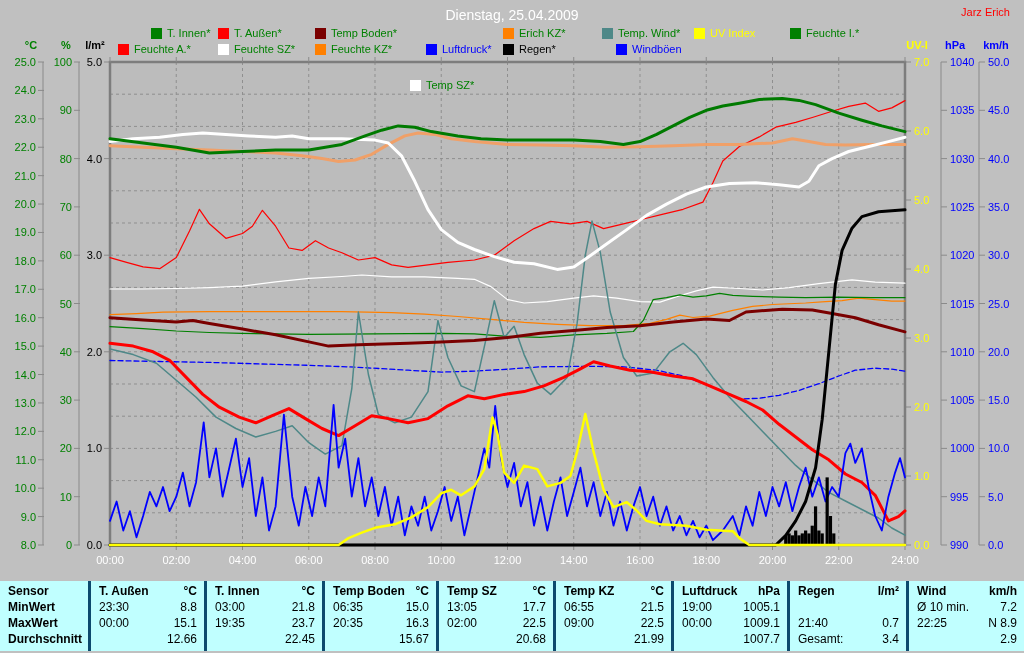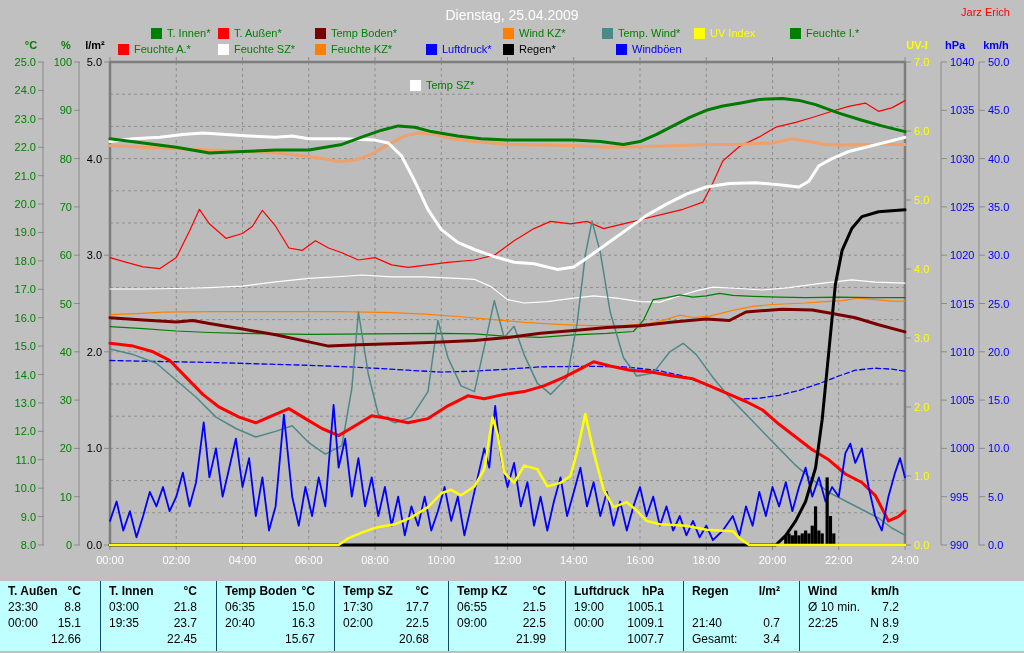--- a/index.html
+++ b/index.html
@@ -10,40 +10,40 @@
   #user{position:absolute;top:6px;right:14px;color:#ff0000;font-size:11px;}
   .axis-head{position:absolute;font-size:11px;font-weight:bold;}
   .legend-item{position:absolute;height:12px;font-size:11px;white-space:nowrap;}
   .legend-item .sq{display:inline-block;width:11px;height:11px;vertical-align:-2px;margin-right:5px;}
   
   #stat-table{position:absolute;top:581px;left:0;width:1024px;height:70px;
       background:#c0ffff;display:grid;
       grid-template-columns:88px 116px 118px 114px 117px 118px 116px 119px 118px;
       font-size:12px;color:#000;}
   .tcol{padding-top:2px;}
-  .tcol + .tcol{border-left:1px solid #0c4a6e;margin-left:12px;}
+  .tcol + .tcol{border-left:3px solid #0c4a6e;}
   .trow{height:16px;line-height:16px;display:flex;justify-content:space-between;
         padding:0 7px 0 8px;white-space:nowrap;overflow:hidden;}
   .trow .lft{text-align:left;}
   .trow .rgt{text-align:right;}
   .thead{font-weight:bold;}
   .labcol .trow{font-weight:bold;}
 </style>
 </head>
 <body>
 
 <div id="app">
   <div id="title">Dienstag, 25.04.2009</div>
   <div id="user">Jarz Erich</div>
   <div id="legend">
       <div class="legend-item" style="left: 118px; top: 27px; color: rgb(0, 128, 0); padding-left: 33px;"><span class="sq" style="background: rgb(0, 128, 0);"></span><span>T. Innen*</span></div>
       <div class="legend-item" style="left: 218px; top: 27px; color: rgb(0, 128, 0);"><span class="sq" style="background: rgb(255, 0, 0);"></span><span>T. Außen*</span></div>
       <div class="legend-item" style="left: 315px; top: 27px; color: rgb(0, 128, 0);"><span class="sq" style="background: rgb(122, 0, 0);"></span><span>Temp Boden*</span></div>
       <div class="legend-item" style="left: 410px; top: 39px; color: rgb(0, 128, 0); margin-top: 40px;"><span class="sq" style="background: rgb(255, 255, 255);"></span><span>Temp SZ*</span></div>
-      <div class="legend-item" style="left: 503px; top: 27px; color: rgb(0, 128, 0);"><span class="sq" style="background: rgb(255, 128, 0);"></span><span>Wind KZ*</span></div>
+      <div class="legend-item" style="left: 503px; top: 27px; color: rgb(0, 128, 0);"><span class="sq" style="background: rgb(255, 128, 0);"></span><span>Erich KZ*</span></div>
       <div class="legend-item" style="left: 602px; top: 27px; color: rgb(0, 128, 0);"><span class="sq" style="background: rgb(78, 136, 136);"></span><span>Temp. Wind*</span></div>
       <div class="legend-item" style="left: 694px; top: 27px; color: rgb(255, 255, 0); text-align: center;"><span class="sq" style="background: rgb(255, 255, 0);"></span><span>UV Index</span></div>
       <div class="legend-item" style="left: 790px; top: 27px; color: rgb(0, 128, 0); text-align: right;"><span class="sq" style="background: rgb(0, 128, 0);"></span><span>Feuchte I.*</span></div>
       <div class="legend-item" style="left: 118px; top: 43px; color: rgb(0, 128, 0); text-align: right;"><span class="sq" style="background: rgb(255, 0, 0);"></span><span>Feuchte A.*</span></div>
       <div class="legend-item" style="left: 218px; top: 43px; color: rgb(0, 128, 0);"><span class="sq" style="background: rgb(255, 255, 255);"></span><span>Feuchte SZ*</span></div>
       <div class="legend-item" style="left: 315px; top: 43px; color: rgb(0, 128, 0);"><span class="sq" style="background: rgb(255, 128, 0);"></span><span>Feuchte KZ*</span></div>
       <div class="legend-item" style="left: 410px; top: 43px; color: rgb(0, 0, 255); margin-left: 16px;"><span class="sq" style="background: rgb(0, 0, 255);"></span><span>Luftdruck*</span></div>
       <div class="legend-item" style="left: 503px; top: 43px; color: rgb(0, 0, 0);"><span class="sq" style="background: rgb(0, 0, 0);"></span><span>Regen*</span></div>
       <div class="legend-item" style="left: 616px; top: 43px; color: rgb(0, 0, 255);"><span class="sq" style="background: rgb(0, 0, 255);"></span><span>Windböen</span></div>
     </div>
@@ -280,20 +280,38 @@
       <rect x="813.9625" y="506.36" width="3.2" height="38.639999999999986" fill="#000000"></rect>
       <rect x="817.275" y="530.51" width="3.2" height="14.490000000000009" fill="#000000"></rect>
       <rect x="820.5875" y="533.408" width="3.2" height="11.591999999999985" fill="#000000"></rect>
       <rect x="825.5562499999999" y="477.38" width="3.2" height="67.62" fill="#000000"></rect>
       <rect x="828.86875" y="516.02" width="3.2" height="28.980000000000018" fill="#000000"></rect>
       <rect x="832.1812500000001" y="533.408" width="3.2" height="11.591999999999985" fill="#000000"></rect>
       <polyline points="110.0,545.0 775.8,545.0 785.8,535.3 795.7,520.9 805.6,501.5 815.6,467.7 822.2,419.4 828.8,351.8 835.4,284.2 842.1,250.4 852.0,228.2 861.9,216.6 878.5,211.7 905.0,209.8" fill="none" stroke="#000000" stroke-width="3" stroke-linejoin="round" stroke-linecap="round"></polyline>
       <polyline points="110.0,545.0 338.6,545.0 348.5,538.1 361.8,532.6 375.0,527.8 394.9,524.3 411.4,517.4 428.0,507.1 441.3,493.3 451.2,489.8 461.1,495.3 474.4,486.4 484.3,469.1 492.6,417.4 497.6,434.6 504.2,472.6 514.1,482.9 524.1,465.6 537.3,469.1 547.3,486.4 560.5,482.9 570.4,476.0 577.1,451.9 585.3,413.9 593.6,451.9 603.6,489.8 613.5,507.1 626.8,502.2 636.7,510.5 646.6,520.9 659.9,524.3 686.4,525.7 706.3,529.8 732.8,531.2 739.4,538.1 749.3,545.0 905.0,545.0" fill="none" stroke="#ffff00" stroke-width="2.5" stroke-linejoin="round" stroke-linecap="round"></polyline>
     </svg>
   <div id="stat-table">
+      <div class="tcol labcol">
+        <div class="trow thead">
+          <span class="lft">Sensor</span>
+          <span class="rgt"></span>
+        </div>
+        <div class="trow ">
+          <span class="lft">MinWert</span>
+          <span class="rgt"></span>
+        </div>
+        <div class="trow ">
+          <span class="lft">MaxWert</span>
+          <span class="rgt"></span>
+        </div>
+        <div class="trow ">
+          <span class="lft">Durchschnitt</span>
+          <span class="rgt"></span>
+        </div>
+      </div>
       <div class="tcol">
         <div class="trow thead">
           <span class="lft">T. Außen</span>
           <span class="rgt">°C</span>
         </div>
         <div class="trow ">
           <span class="lft">23:30</span>
           <span class="rgt">8.8</span>
         </div>
         <div class="trow ">
@@ -326,35 +344,35 @@
       <div class="tcol">
         <div class="trow thead">
           <span class="lft">Temp Boden</span>
           <span class="rgt">°C</span>
         </div>
         <div class="trow ">
           <span class="lft">06:35</span>
           <span class="rgt">15.0</span>
         </div>
         <div class="trow ">
-          <span class="lft">20:40</span>
+          <span class="lft">20:35</span>
           <span class="rgt">16.3</span>
         </div>
         <div class="trow ">
           <span class="lft"></span>
           <span class="rgt">15.67</span>
         </div>
       </div>
       <div class="tcol">
         <div class="trow thead">
           <span class="lft">Temp SZ</span>
           <span class="rgt">°C</span>
         </div>
         <div class="trow ">
-          <span class="lft">17:30</span>
+          <span class="lft">13:05</span>
           <span class="rgt">17.7</span>
         </div>
         <div class="trow ">
           <span class="lft">02:00</span>
           <span class="rgt">22.5</span>
         </div>
         <div class="trow ">
           <span class="lft"></span>
           <span class="rgt">20.68</span>
         </div>

